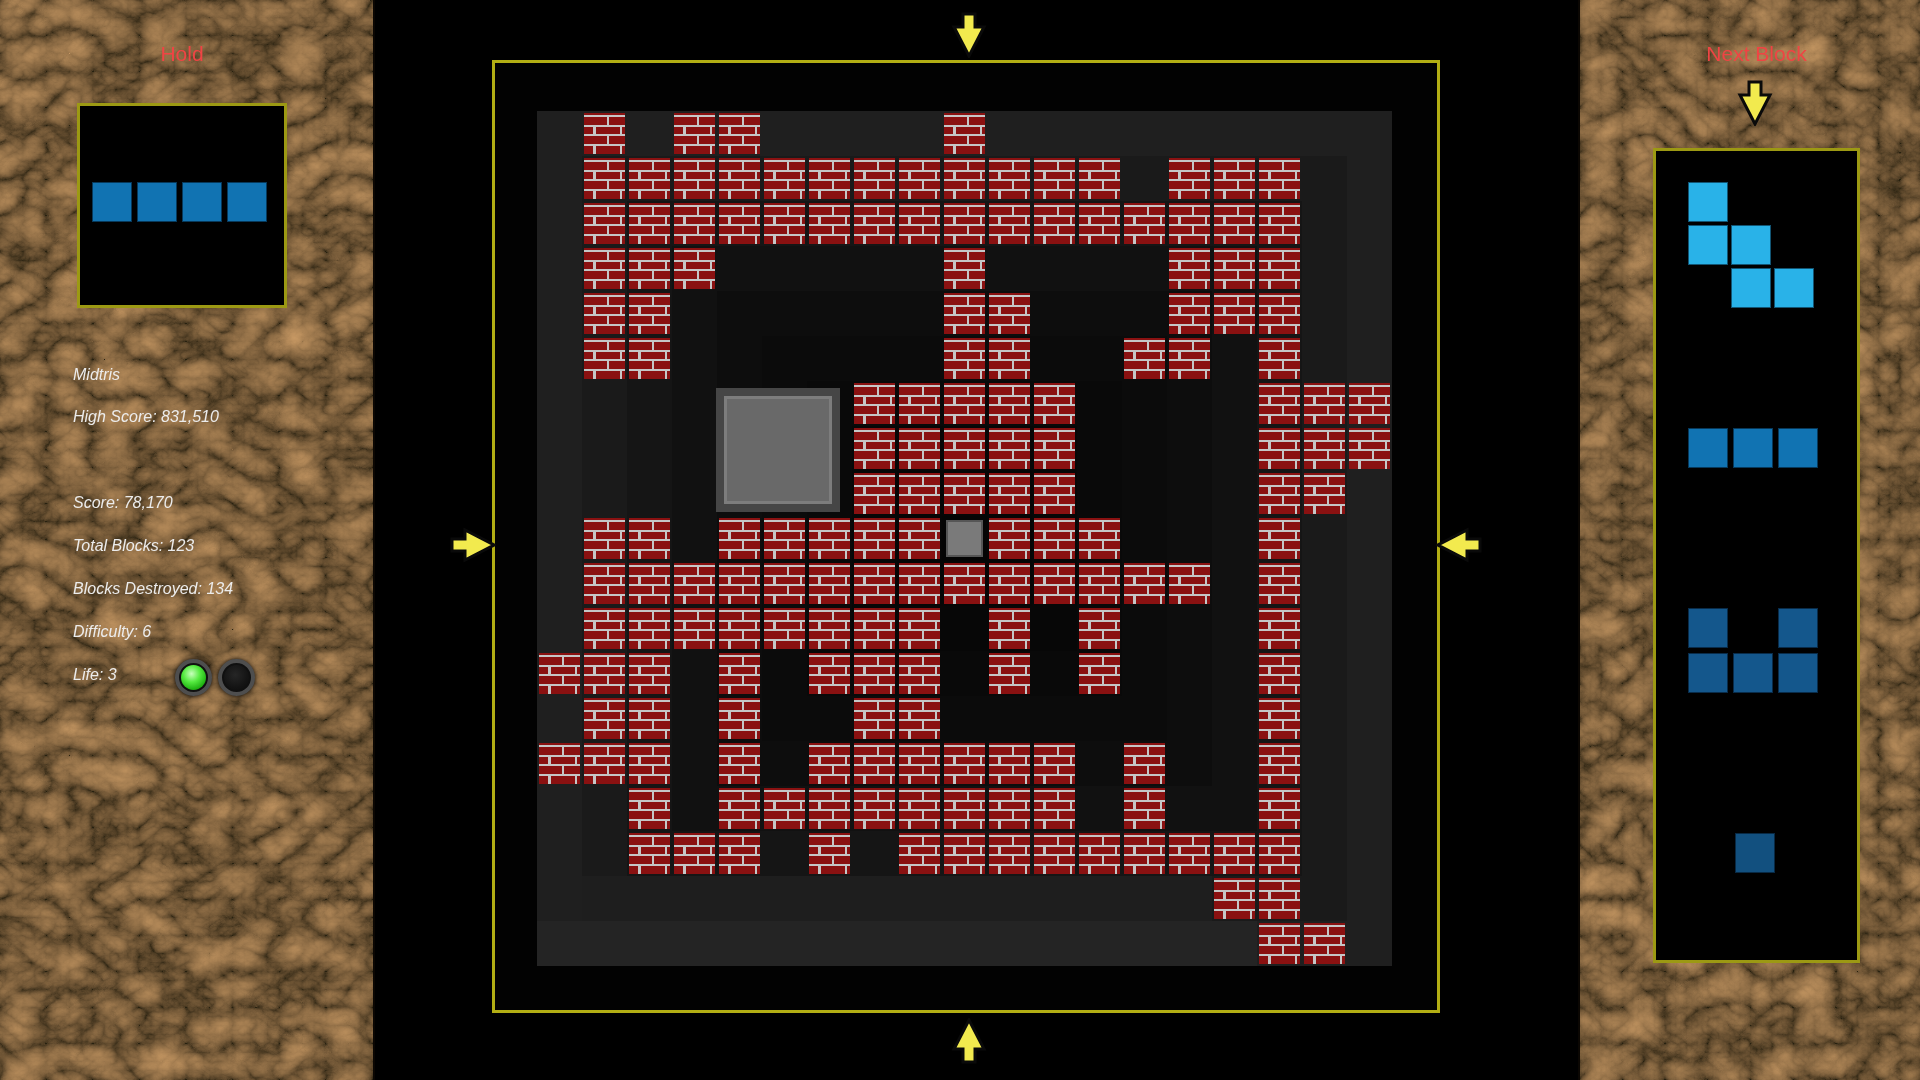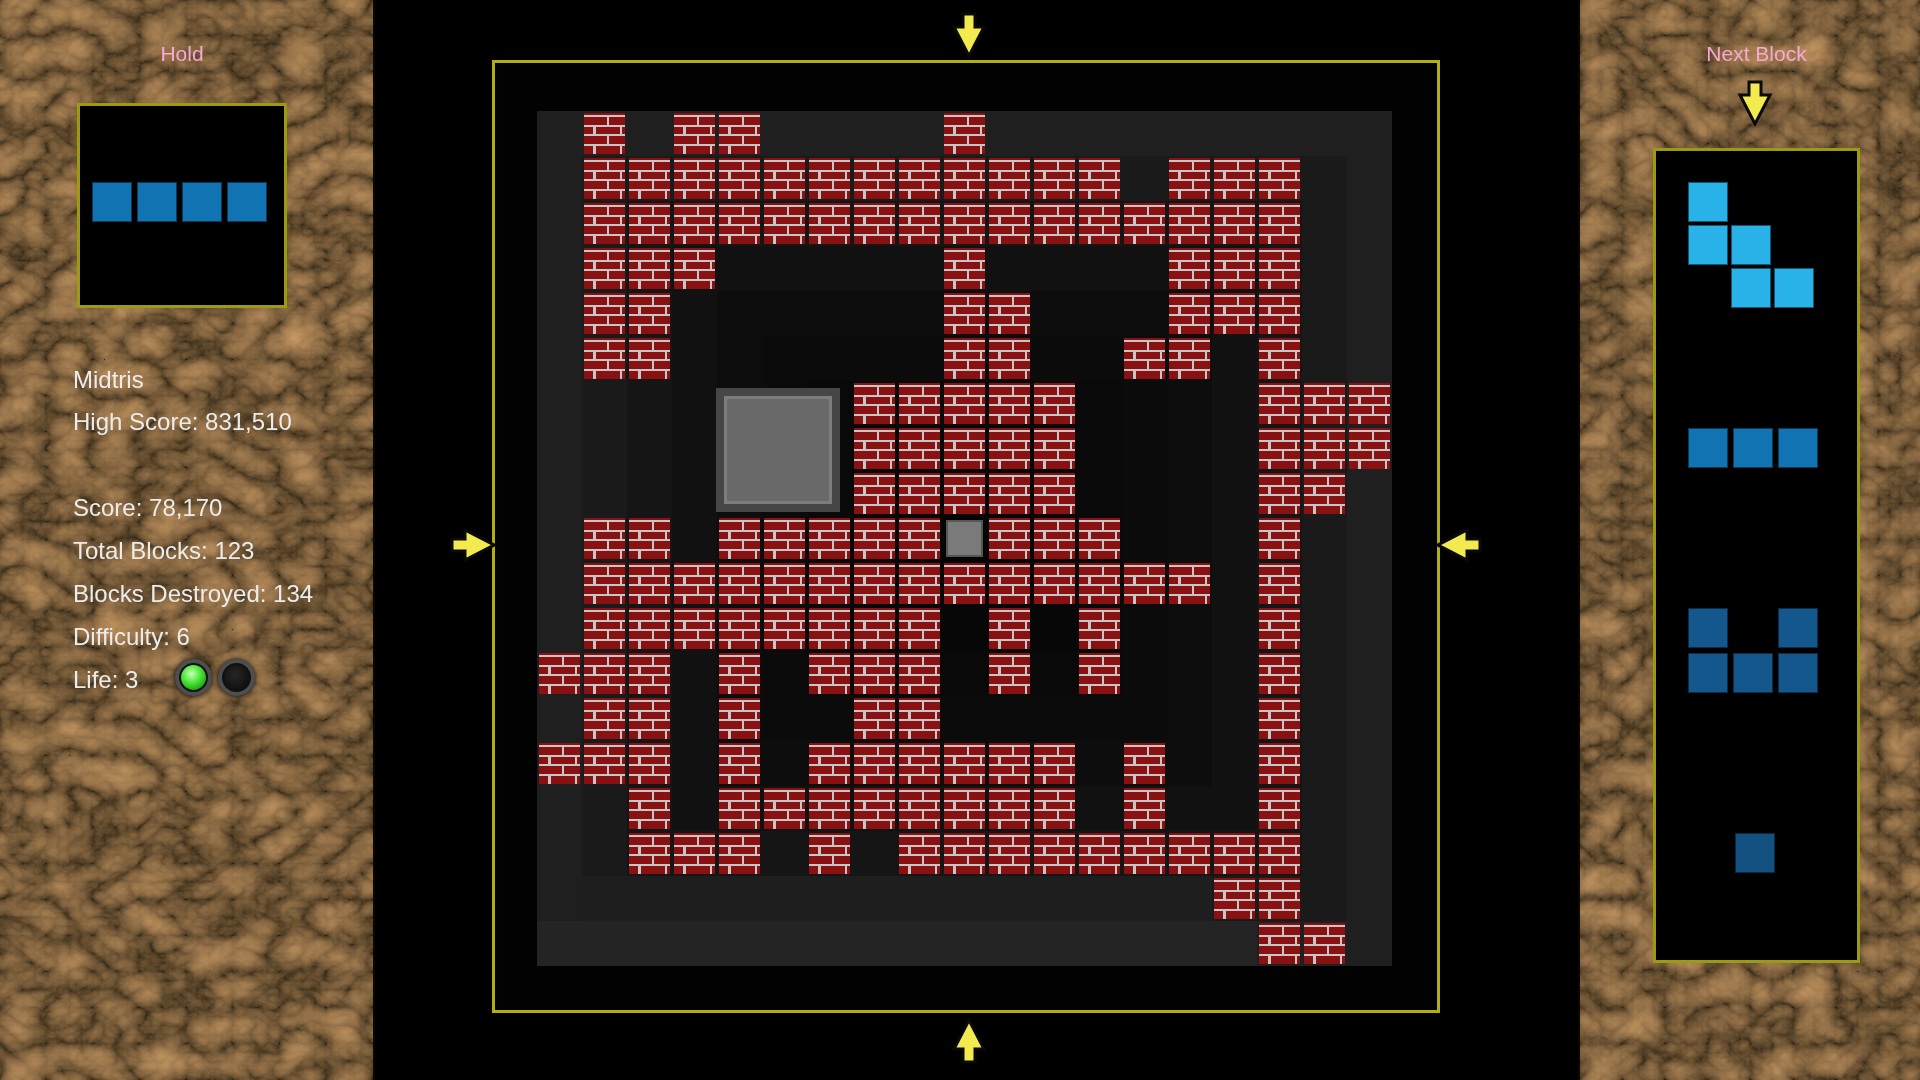--- a/index.html
+++ b/index.html
@@ -5,22 +5,22 @@
   html,body{margin:0;padding:0;background:#000;width:1920px;height:1080px;overflow:hidden;
     font-family:"Liberation Sans", sans-serif;}
   .screen{position:absolute;left:0;top:0;width:1920px;height:1080px;background:#000;}
 
   
   .panel{position:absolute;top:0;height:1080px;background:#1c1209;overflow:hidden;}
   .panel.left{left:0;width:373px;border-right:2px solid #0b0703;}
   .panel.right{left:1578px;width:342px;border-left:2px solid #0b0703;}
   .panel svg.tex{position:absolute;left:0;top:0;z-index:0;}
 
-  .side-title{position:absolute;z-index:2;color:#f9a8d4;font-size:21px;text-align:center;}
-  .stat{position:absolute;z-index:2;left:73px;color:#ececec;font-size:24px;white-space:nowrap;}
+  .side-title{position:absolute;z-index:2;color:#ef4444;font-size:21px;text-align:center;}
+  .stat{position:absolute;z-index:2;left:73px;color:#ececec;font-size:16px;white-space:nowrap;font-style:italic;}
 
   .ybox{position:absolute;z-index:1;background:#000;border:3px solid #9c9913;box-sizing:border-box;}
 
   .led{position:absolute;z-index:2;width:37px;height:37px;border-radius:50%;
        background:#101010;border:4px solid #4e4e4e;box-sizing:border-box;
        box-shadow:0 0 5px #000;}
   .led i{position:absolute;inset:2px;border-radius:50%;display:block;}
   .led.on i{background:radial-gradient(circle at 42% 35%, #c8ffbc 0%, #55ea40 38%, #1fb112 72%, #0b7a04 100%);}
   .led.off i{background:radial-gradient(circle at 45% 40%, #262626 0%, #141414 60%, #0b0b0b 100%);}
 

